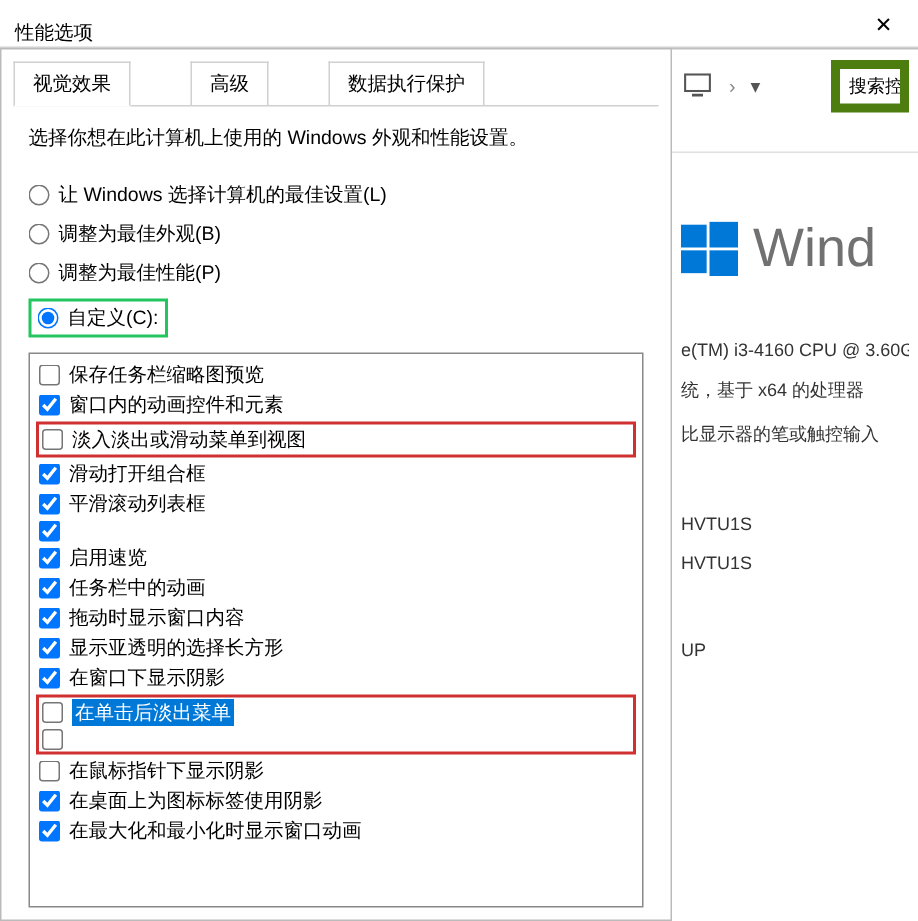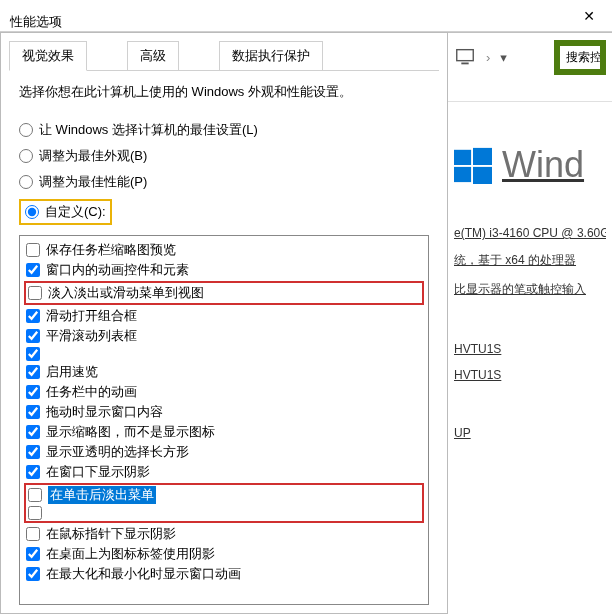--- a/index.html
+++ b/index.html
@@ -9,31 +9,31 @@
 .titlebar-close { position: absolute; right: 0; top: 0; width: 46px; height: 32px; display: flex; align-items: center; justify-content: center; font-size: 14px; }
 .dialog { width: 448px; height: 582px; border: 1px solid #bbb; position: absolute; left: 0; top: 32px; background: #fff; padding: 8px; }
 .tabs { display: flex; border-bottom: 1px solid #d0d0d0; gap: 41px; }
 .tab { padding: 5px 12px; border: 1px solid #d0d0d0; border-bottom: none; margin-right: -1px; background: #fff; font-size: 13px; cursor: pointer; }
 .tab.active { border-bottom: 1px solid #fff; margin-bottom: -1px; }
 .tab-content { padding: 12px 10px; }
 .desc { margin-bottom: 16px; font-size: 13px; }
 .radio-group { margin-bottom: 4px; }
 .radio-item { display: flex; align-items: center; padding: 4px 0; }
 .radio-item input[type="radio"] { margin-right: 6px; width: 14px; height: 14px; }
-.redbox { border: 2px solid #eab308; padding: 2px 4px; display: inline-flex; align-items: center; }
+.redbox { border: 2px solid #22c55e; padding: 2px 4px; display: inline-flex; align-items: center; }
 .checklist { border: 1px solid #888; margin-top: 6px; height: 370px; overflow-y: auto; padding: 4px 6px; }
 .check-item { display: flex; align-items: center; padding: 1px 0; font-size: 13px; }
 .check-item input[type="checkbox"] { margin-right: 6px; width: 14px; height: 14px; }
 .redbox-row { border: 2px solid #d03030; margin: 1px -2px; padding: 0 2px; }
 .sel-blue { background: #0078d7; color: #ffffff; padding: 0 2px; }
 .bg-panel { position: absolute; left: 448px; top: 32px; width: 164px; height: 582px; background: #fff; border-top: 1px solid #c0c0c0; }
 .bg-toolbar { height: 48px; padding: 10px 6px; display: flex; align-items: center; gap: 10px; }
 .bg-icon { width: 22px; height: 22px; display: inline-block; }
 .bg-search { margin-left: auto; border: 6px solid #4d7c0f; padding: 3px 6px; font-size: 12px; color: #000000; width: 52px; overflow: hidden; white-space: nowrap; }
-.bg-content { padding: 12px 6px 6px 6px; font-size: 13px; color: #333; border-top: 1px solid #e0e0e0; margin-top: 20px; text-decoration: underline; }
+.bg-content { padding: 12px 6px 6px 6px; font-size: 13px; color: #333; border-top: 1px solid #e0e0e0; margin-top: 20px; }
 .win-logo { display: flex; align-items: center; gap: 10px; margin: 30px 0 40px 0; }
 .win-logo-mark { width: 38px; height: 38px; }
 .win-logo-text { color: #717171; font-size: 36px; font-weight: 300; }
 .bg-line { margin: 12px 0; font-size: 12px; white-space: nowrap; overflow: hidden; }
 .top-dark { position:absolute; left:448px; top:0; width:164px; height:32px; background:#0a1a2a; }
 </style>
 </head>
 <body>
 
 <div class="top-dark"></div>
@@ -108,24 +108,20 @@
         <label class="check-item">
           <input type="checkbox" checked="" style="">
           <span>任务栏中的动画</span>
         </label>
         <label class="check-item">
           <input type="checkbox" checked="" style="">
           <span>拖动时显示窗口内容</span>
         </label>
         <label class="check-item">
           <input type="checkbox" checked="" style="">
-          <span>显示缩略图，而不是显示图标</span>
-        </label>
-        <label class="check-item">
-          <input type="checkbox" checked="" style="">
           <span>显示亚透明的选择长方形</span>
         </label>
         <label class="check-item">
           <input type="checkbox" checked="" style="">
           <span>在窗口下显示阴影</span>
         </label>
         <div class="redbox-row">
           <label class="check-item">
             <input type="checkbox" style="">
             <span class="sel-blue">在单击后淡出菜单</span>

